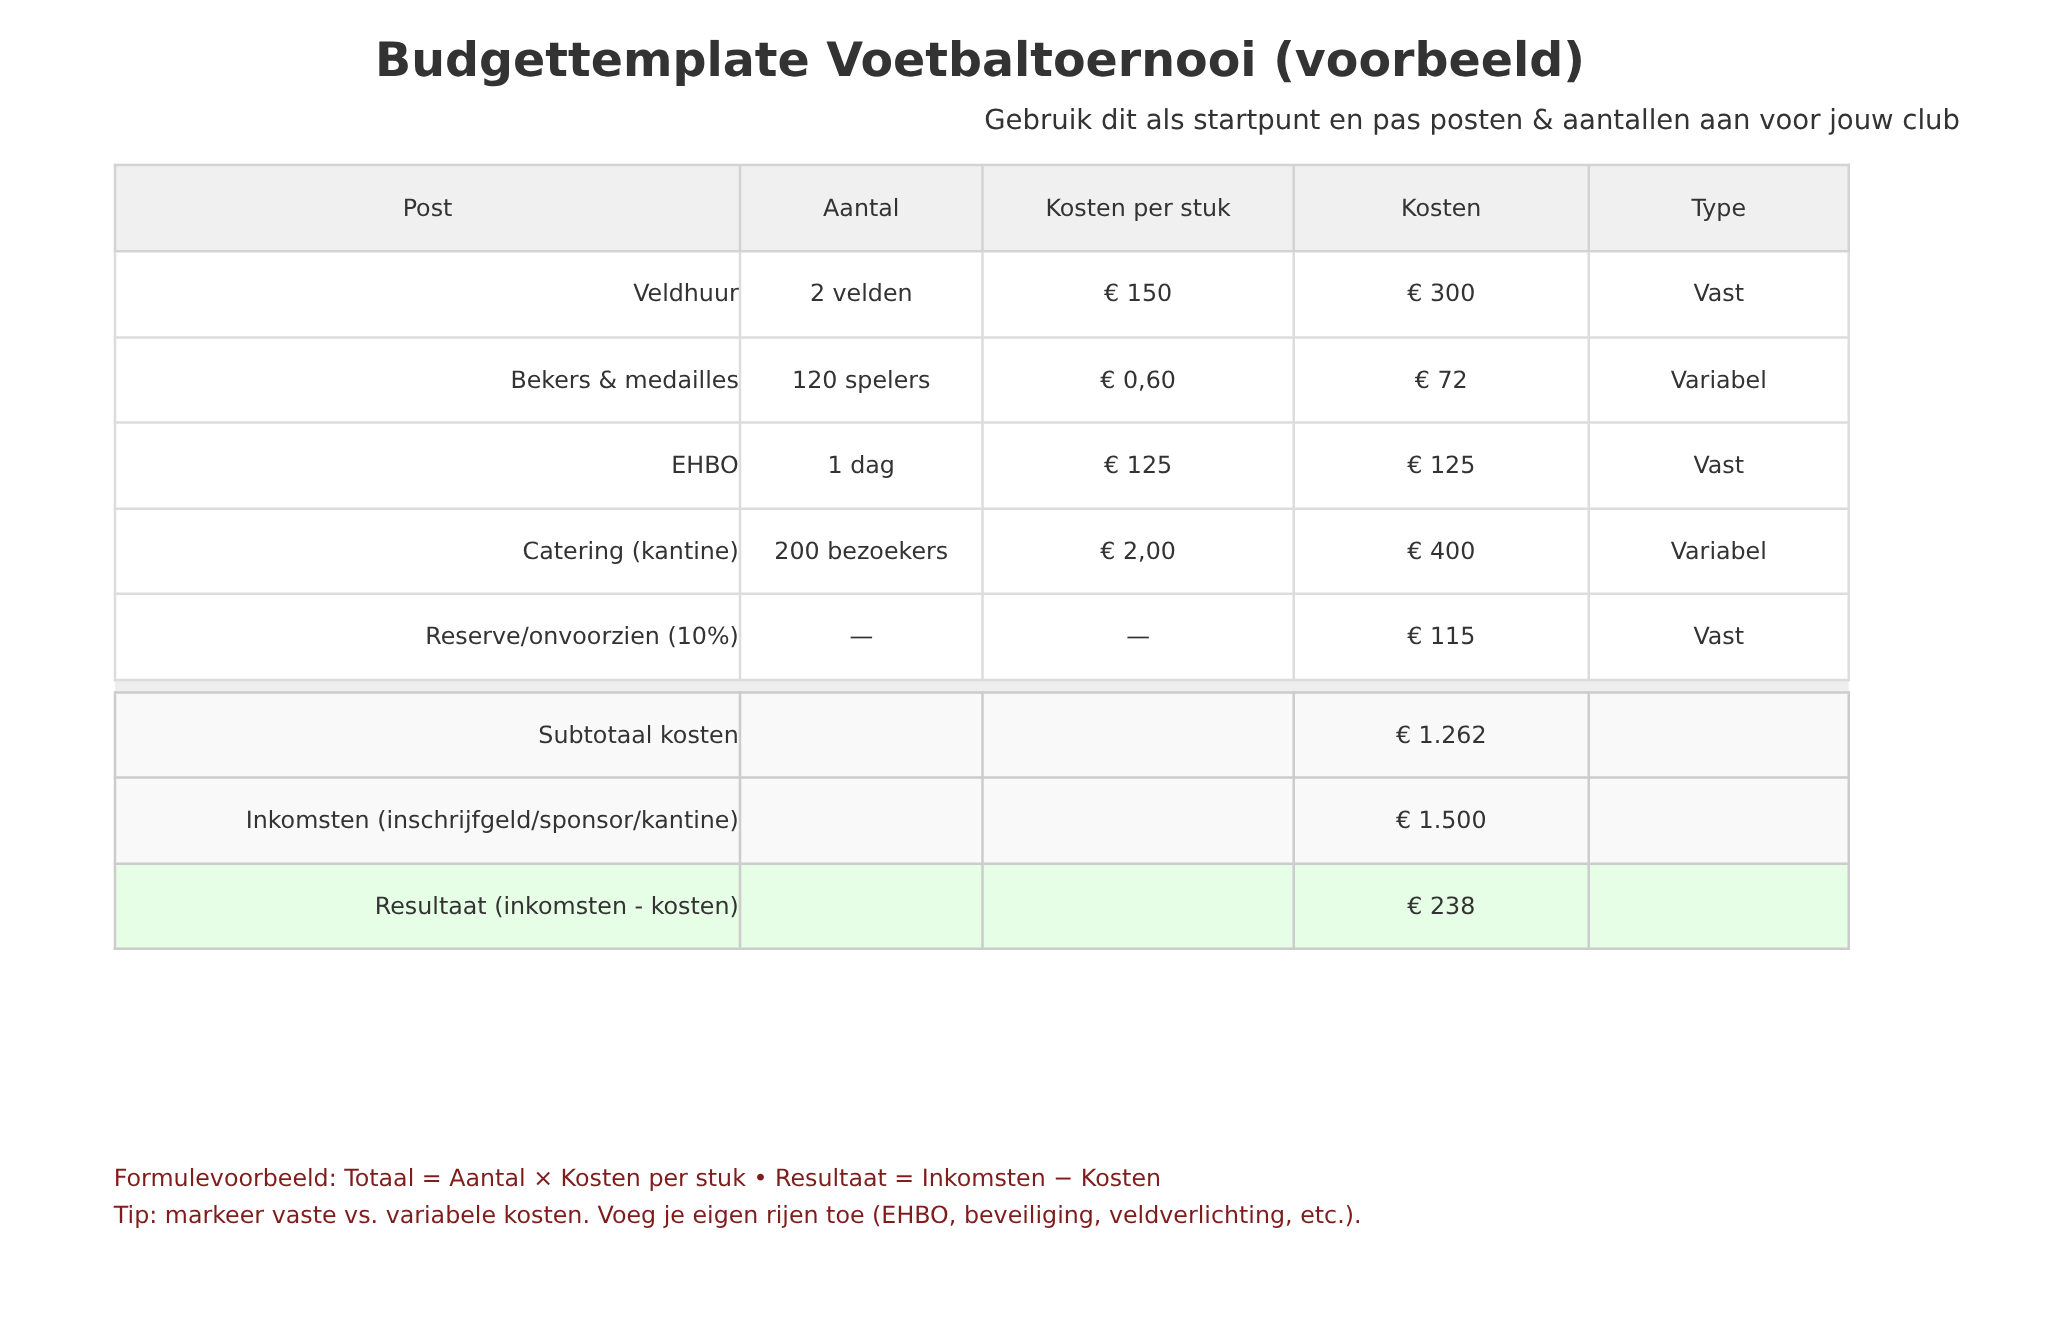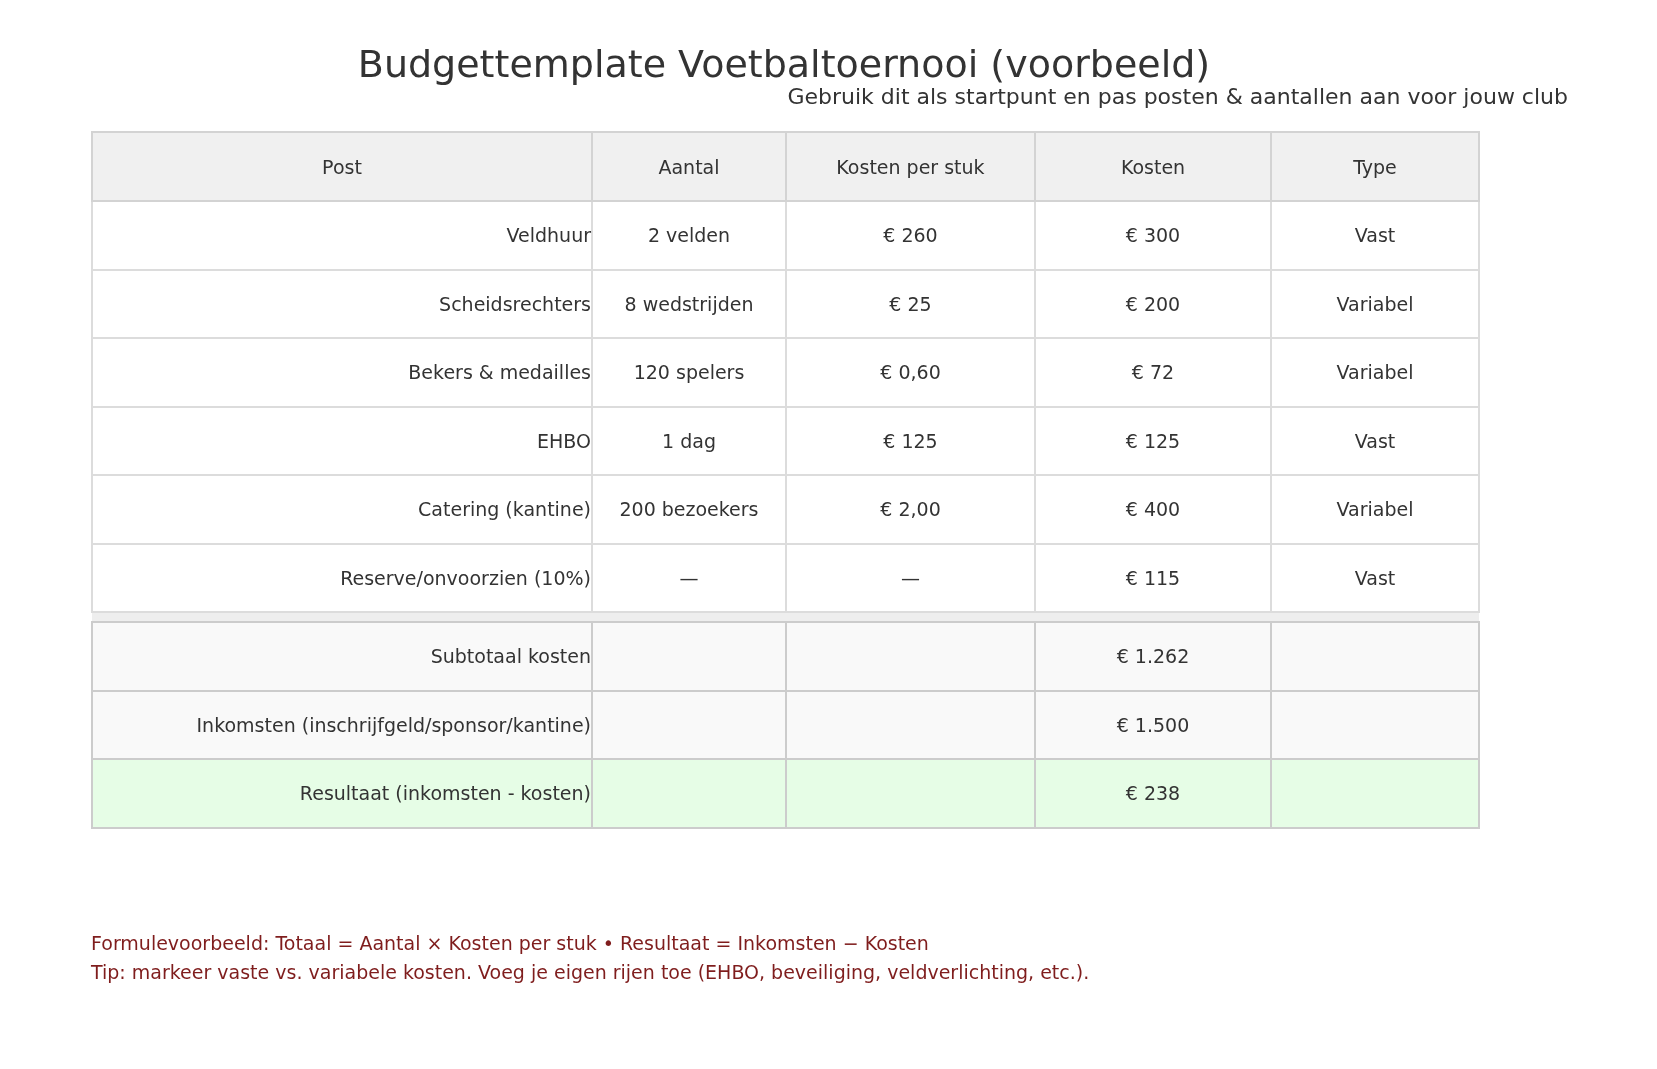--- a/index.html
+++ b/index.html
@@ -12,24 +12,24 @@
       height: 1069px;
       position: relative;
       overflow: hidden;
       font-family: "DejaVu Sans", sans-serif;
       color: #333333;
     }
     .title {
       position: absolute;
       left: 0;
       width: 1568px;
-      top: 44px;
+      top: 28px;
       text-align: center;
       font-size: 38px;
-      font-weight: normal;
+      font-weight: bold;
       color: #333333;
       line-height: 1.1;
       font-family: "DejaVu Sans", sans-serif;
     }
     .subtitle {
       position: absolute;
       left: 0;
       width: 1568px;
       top: 84px;
       text-align: right;
@@ -116,30 +116,23 @@
         <th>Aantal</th>
         <th>Kosten per stuk</th>
         <th>Kosten</th>
         <th>Type</th>
       </tr>
     </thead>
     <tbody>
       <tr class="body-row">
         <td class="post">Veldhuur</td>
         <td>2 velden</td>
-        <td>€ 260</td>
+        <td>€ 150</td>
         <td>€ 300</td>
         <td>Vast</td>
-      </tr>
-      <tr class="body-row">
-        <td class="post">Scheidsrechters</td>
-        <td>8 wedstrijden</td>
-        <td>€ 25</td>
-        <td>€ 200</td>
-        <td>Variabel</td>
       </tr>
       <tr class="body-row">
         <td class="post">Bekers &amp; medailles</td>
         <td>120 spelers</td>
         <td>€ 0,60</td>
         <td>€ 72</td>
         <td>Variabel</td>
       </tr>
       <tr class="body-row">
         <td class="post">EHBO</td>

